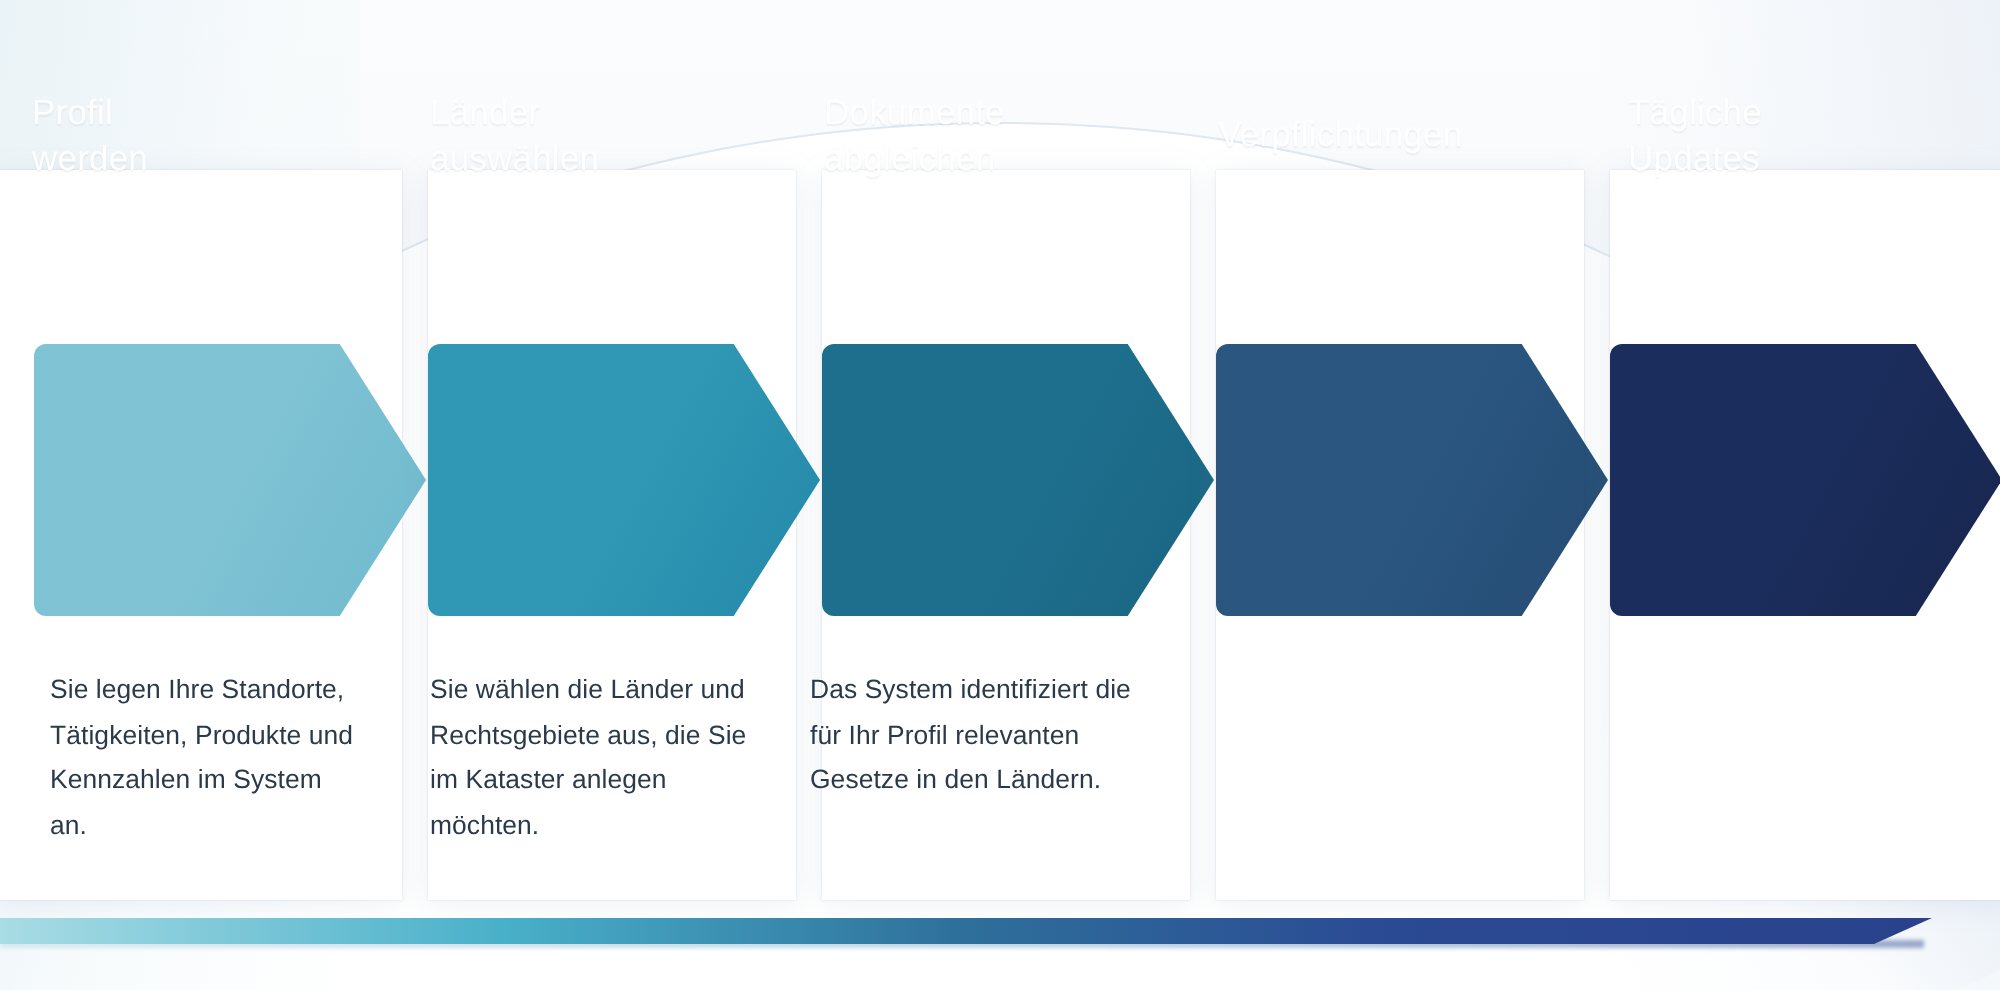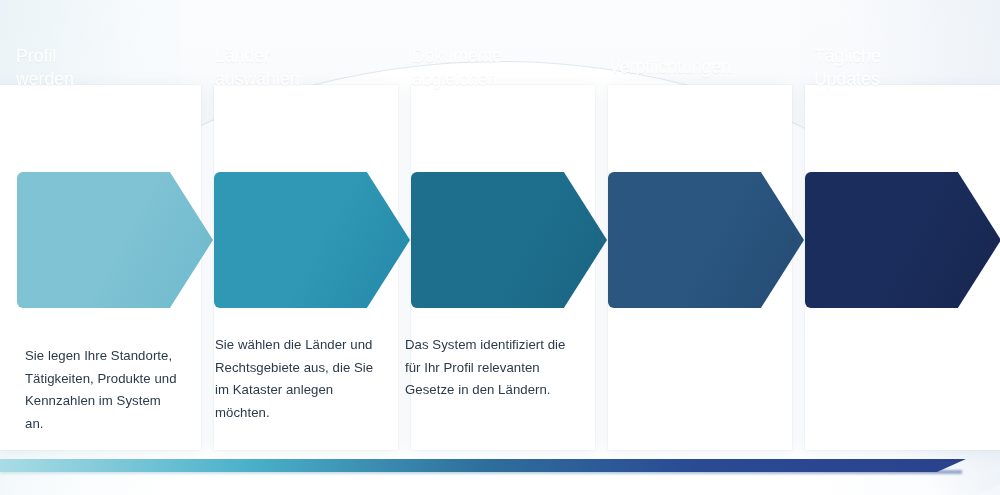--- a/index.html
+++ b/index.html
@@ -148,21 +148,21 @@
   .desc {
     position: absolute;
     top: 334px;
     left: 27px;
     width: 160px;
     color: #2b3a4a;
     font-size: 13.2px;
     line-height: 1.72;
     letter-spacing: 0.05px;
   }
-  .col-0 .desc { left: 25px; width: 156px; margin-top: 11px; }
+  .col-0 .desc { left: 25px; width: 156px; }
   .col-1 .desc { left: 18px; width: 168px; }
   .col-2 .desc { left: 11px; width: 174px; }
   .col-3 .desc { left: 11px; width: 168px; }
   .col-4 .desc { left: 11px; width: 180px; }
 
   
   .bottom-bar {
     position: absolute;
     left: 0;
     top: 459px;

